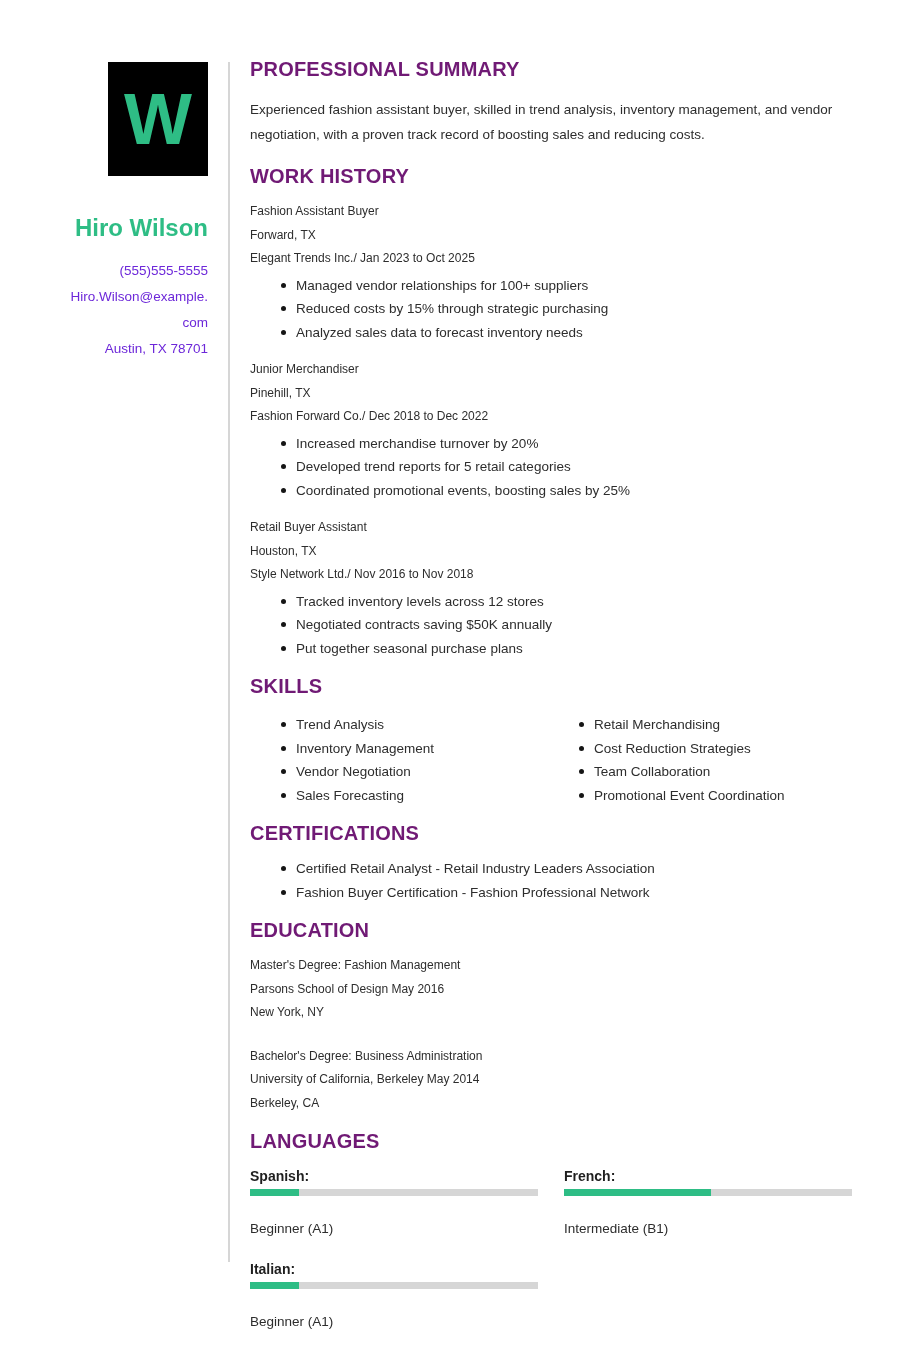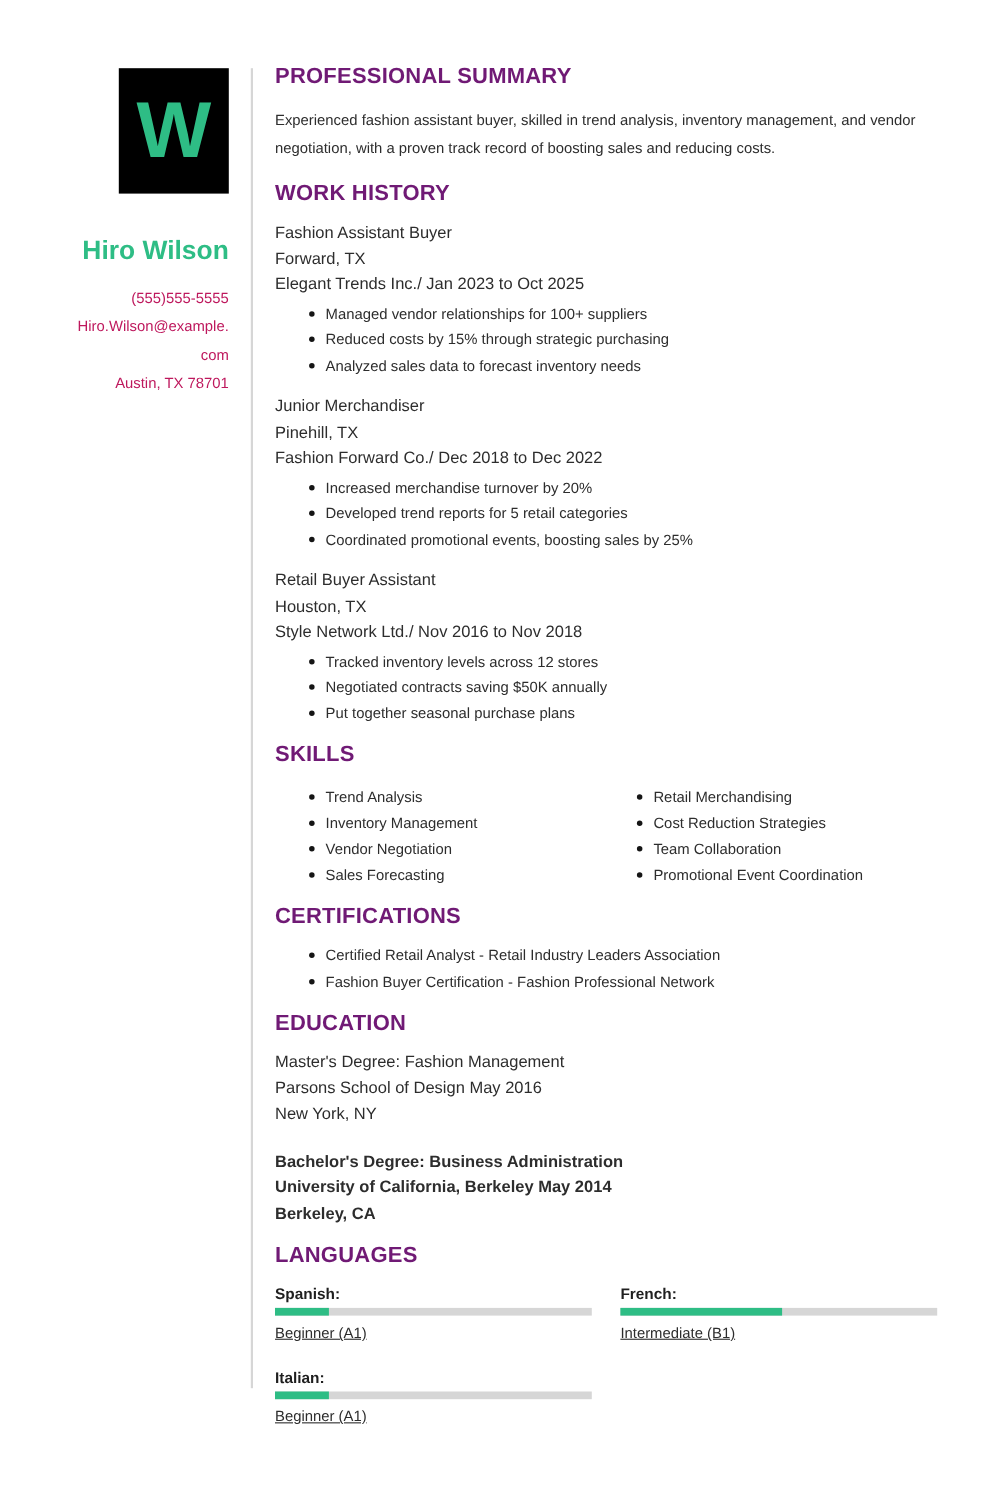--- a/index.html
+++ b/index.html
@@ -6,52 +6,52 @@
   .page{position:relative;width:900px;height:1350px;background:#ffffff;
         font-family:"Liberation Sans",sans-serif;color:#2d2d2d;overflow:hidden;}
 
   
   .sidebar{position:absolute;left:40px;top:62px;width:168px;text-align:right;}
   .monogram{width:100px;height:114px;background:#000000;margin:0 0 0 auto;
             display:flex;align-items:center;justify-content:center;}
   .monogram span{color:#2EBD85;font-weight:bold;font-size:72px;line-height:1;
                  font-family:"Liberation Sans",sans-serif;}
   .name{margin:38px 0 16px;font-size:24px;line-height:28px;font-weight:bold;color:#2EBD85;}
-  .contact{margin-top:16px;font-size:13.5px;line-height:26px;color:#be185d;}
+  .contact{margin-top:16px;font-size:13.5px;line-height:26px;color:#6d28d9;}
   .contact .email{width:140px;margin-left:auto;overflow-wrap:anywhere;}
 
   .divider{position:absolute;left:228px;top:62px;width:2px;height:1200px;background:#d6d6d6;}
 
   
   .main{position:absolute;left:250px;top:57px;width:600px;}
   h2{margin:0;font-size:20px;line-height:24px;font-weight:bold;color:#701a75;letter-spacing:.2px;}
   .sec{margin-top:14px;}
   .sec:first-child{margin-top:0;}
 
   .summary-text{margin:16px 0 17px;width:586px;font-size:13.5px;line-height:25px;color:#2d2d2d;}
 
   .job{margin-top:12px;margin-bottom:14px;}
   .job:last-child{margin-bottom:0;}
-  .jline{font-size:15px;line-height:23.5px;}
+  .jline{font-size:12px;line-height:23.5px;}
 
   ul.blist{list-style:none;margin:3px 0 0;padding:0;}
   ul.blist li{position:relative;padding-left:46px;font-size:13.5px;line-height:23.5px;}
   ul.blist li::before{content:"";position:absolute;left:31px;top:9px;width:5px;height:5px;
                       border-radius:50%;background:#151515;}
 
   .skills-cols{display:grid;grid-template-columns:298px 1fr;margin-top:12px;}
 
   .edu-entry{margin-top:12px;margin-bottom:20px;}
-  .edu-entry:last-child{margin-bottom:0;font-weight:bold;}
+  .edu-entry:last-child{margin-bottom:0;}
 
   .lang-grid{display:grid;grid-template-columns:290px 290px;column-gap:18px;row-gap:20px;margin-top:15px;gap:24px;}
   .lang-label{font-size:14px;font-weight:bold;color:#1f1f1f;line-height:17px;}
   .lang-bar{margin-top:4px;width:288px;height:7px;background:#d6d6d6;}
   .lang-fill{height:100%;background:#2EBD85;}
-  .lang-level{margin-top:7px;font-size:13.5px;line-height:17px;text-decoration:underline;}
+  .lang-level{margin-top:24px;font-size:13.5px;line-height:17px;}
 </style>
 </head>
 <body>
 
 <div class="page">
 
   <aside class="sidebar">
     <div class="monogram">
       <span>W</span>
     </div>

